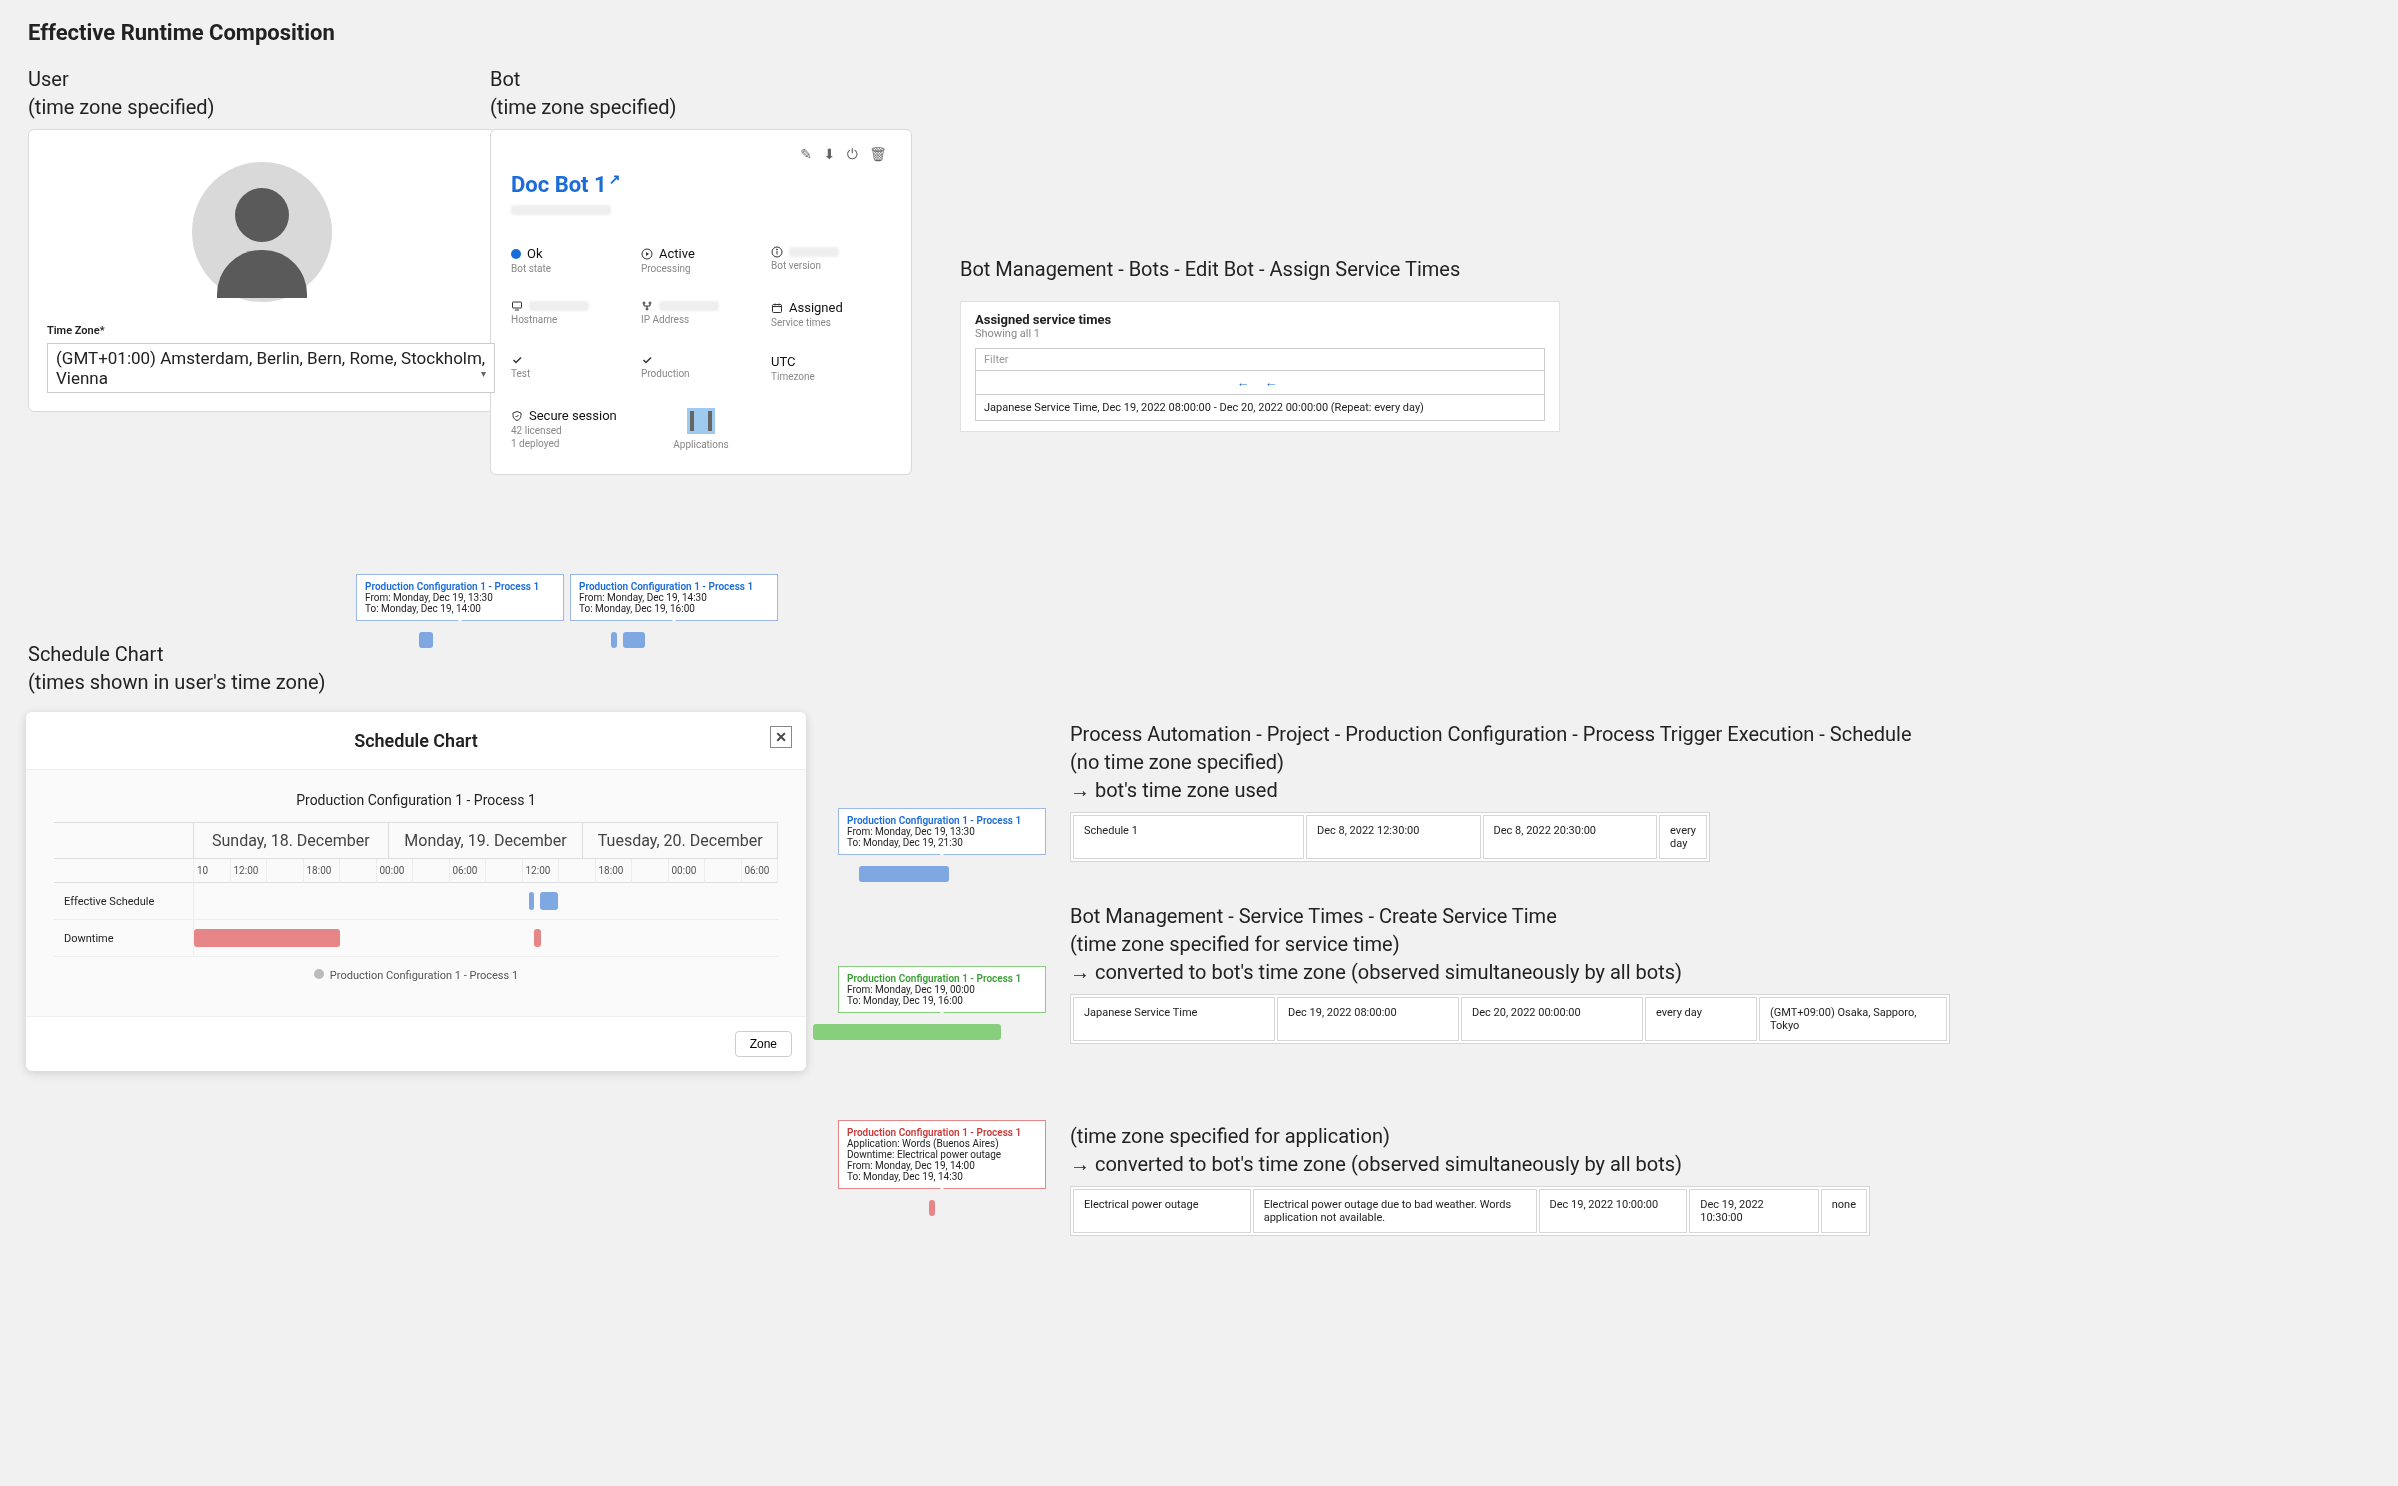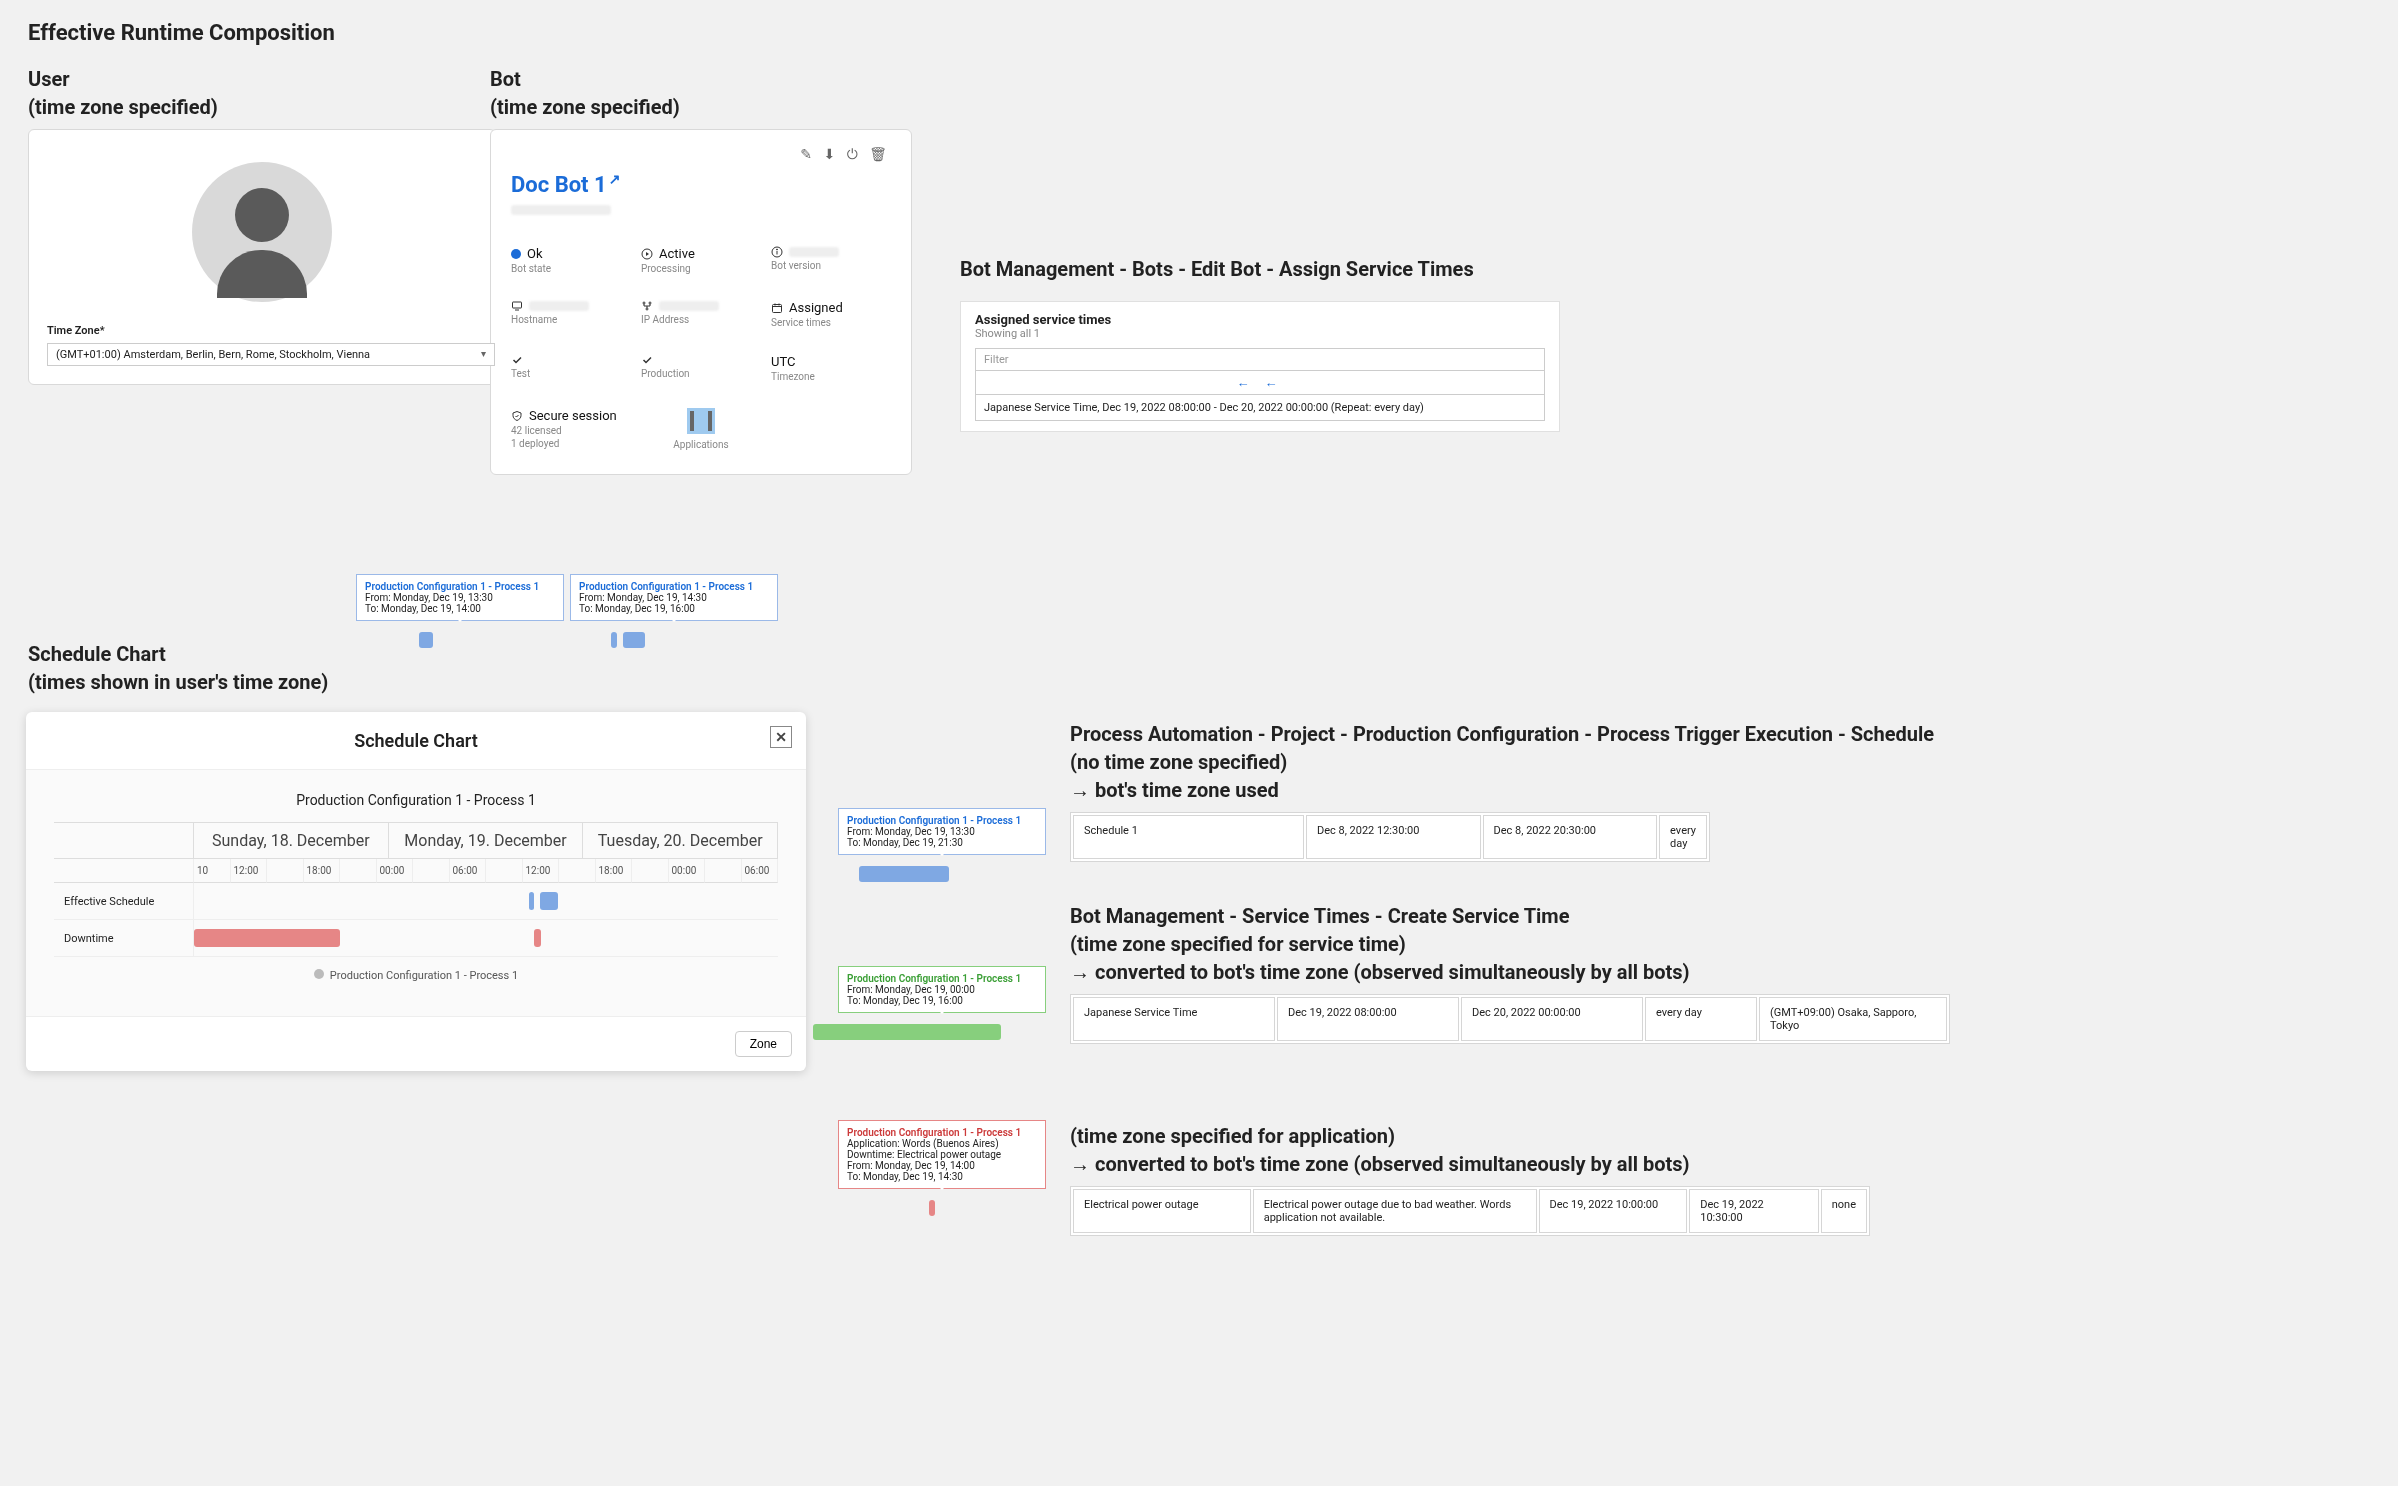--- a/index.html
+++ b/index.html
@@ -1,25 +1,25 @@
 <!DOCTYPE html>
 <html><head>
 <meta charset="utf-8">
 <style>
 html,body{margin:0;padding:0;font-family:-apple-system,BlinkMacSystemFont,"Segoe UI",Roboto,Arial,sans-serif;background:#f1f1f1;width:2398px;height:1486px;font-size:14px;color:#222}
 .page{padding:20px 28px;position:relative}
 h1{font-size:22px;font-weight:700;margin:0 0 20px}
-.sub{font-size:20px;font-weight:700;line-height:1.4;margin-bottom:8px}
+.sub{font-size:20px;font-weight:400;line-height:1.4;margin-bottom:8px}
 .card{background:#fff;border:1px solid #d9d9d9;border-radius:6px}
 .row{display:flex}
 .col{display:flex;flex-direction:column}
 .small{font-size:11px;color:#888}
 .tz-section{width:430px}
 .tz-label{font-size:11px;font-weight:600;margin:6px 0}
-.tz-select{width:100%;padding:4px 8px;font-size:11px;border:1px solid #ccc;background:#fff;position:relative}
+.tz-select{width:100%;padding:4px 8px;font-size:17px;border:1px solid #ccc;background:#fff;position:relative}
 .tz-select:after{content:"▾";position:absolute;right:8px;font-size:10px;color:#666}
 .avatar{width:140px;height:140px;border-radius:70px;background:#d9d9d9;margin:18px auto 22px;position:relative}
 .avatar .head{width:54px;height:54px;border-radius:27px;background:#5a5a5a;position:absolute;top:26px;left:43px}
 .avatar .body{width:90px;height:48px;border-radius:44px 44px 0 0;background:#5a5a5a;position:absolute;bottom:4px;left:25px}
 .bot-card{width:380px;padding:16px 20px 24px;font-size:12px}
 .bot-icons{text-align:right;color:#666;font-size:14px;letter-spacing:4px}
 .bot-icons span{cursor:pointer}
 .bot-title{color:#1b6cd8;font-size:22px;font-weight:700;margin-top:8px}
 .bot-title .ext{font-size:14px;vertical-align:super;margin-left:2px}
 .blur{display:inline-block;height:10px;background:#eee;border-radius:3px;filter:blur(1px)}

